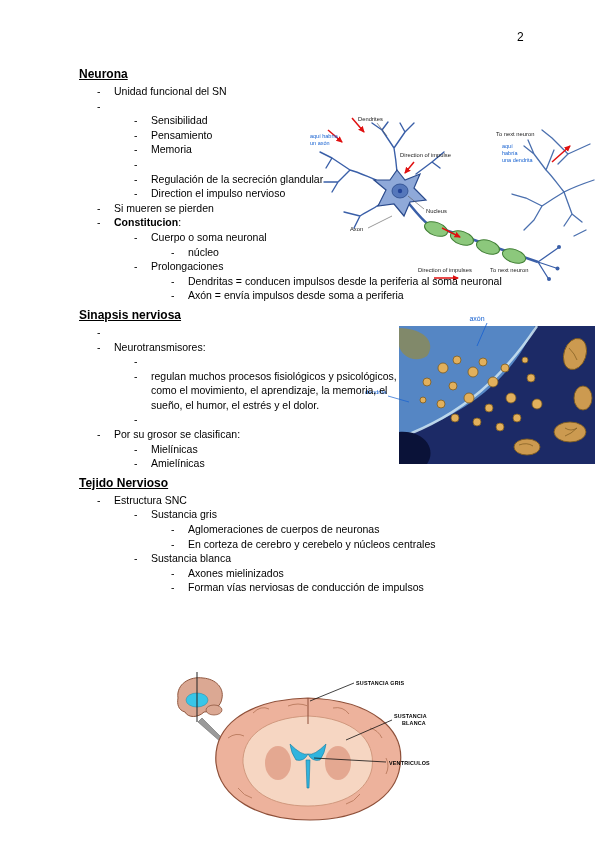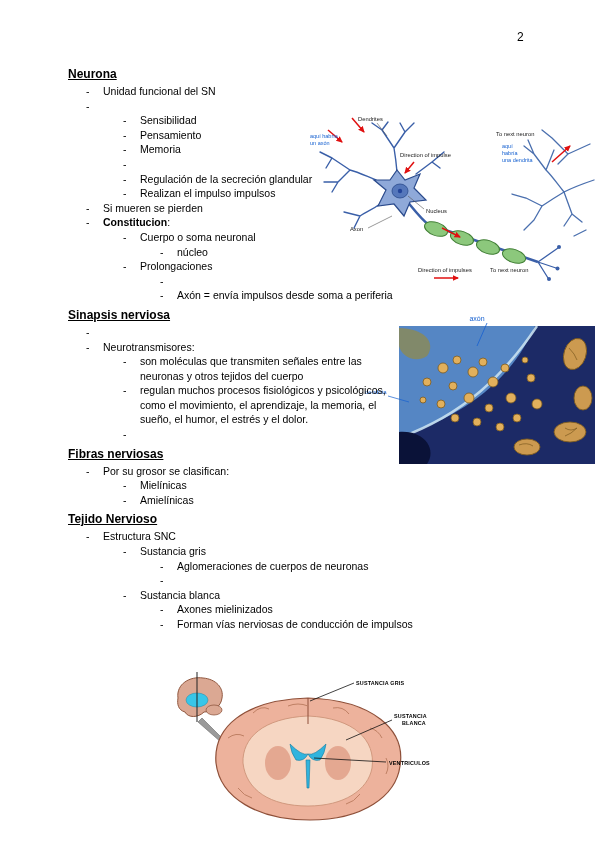--- a/index.html
+++ b/index.html
@@ -1,20 +1,20 @@
 <!DOCTYPE html>
 <html><head>
 <meta charset="utf-8">
 <style>
   *{box-sizing:border-box}
   html,body{margin:0;padding:0;background:#ffffff}
   .page{position:relative;width:600px;height:848px;background:#fff;
         font-family:"Liberation Sans",sans-serif;color:#000;overflow:hidden}
   .page-number{position:absolute;left:517px;top:30px;font-size:12px}
-  .content{position:absolute;left:68px;top:68px;width:522px;z-index:2}
+  .content{position:absolute;left:79px;top:68px;width:522px;z-index:2}
   .sec-title{font-size:12px;font-weight:700;text-decoration:underline;
              margin:6px 0 3px;line-height:13px}
   .sec-title:first-child{margin-top:0}
   .li{display:flex;font-size:10.5px;line-height:14.6px}
   .lv1{padding-left:18px}
   .lv2{padding-left:55px}
   .lv3{padding-left:92px}
   .dash{flex:0 0 17px}
   .pfx-bold{font-weight:700}
   .pfx-underline{}
@@ -61,21 +61,21 @@
         </div>
         <div class="li lv2">
           <span class="dash">-</span>
         </div>
         <div class="li lv2">
           <span class="dash">-</span>
           <span class="li-text">Regulación de la secreción glandular</span>
         </div>
         <div class="li lv2">
           <span class="dash">-</span>
-          <span class="li-text">Realizan el impulso impulsos</span>
+          <span class="li-text">Direction el impulso nervioso</span>
         </div>
         <div class="li lv1">
           <span class="dash">-</span>
           <span class="li-text">Si mueren se pierden</span>
         </div>
         <div class="li lv1">
           <span class="dash">-</span>
           <span class="li-text"><span class="pfx-bold">Constitucion</span>:</span>
         </div>
         <div class="li lv2">
@@ -85,50 +85,49 @@
         <div class="li lv3">
           <span class="dash">-</span>
           <span class="li-text"><span class="pfx-underline">núcleo</span></span>
         </div>
         <div class="li lv2">
           <span class="dash">-</span>
           <span class="li-text">Prolongaciones</span>
         </div>
         <div class="li lv3">
           <span class="dash">-</span>
+          <span class="li-text"><span class="pfx-underline">Dendritas</span> = conducen impulsos desde la periferia al soma neuronal</span>
         </div>
         <div class="li lv3">
           <span class="dash">-</span>
           <span class="li-text"><span class="pfx-underline">Axón</span> = envía impulsos desde soma a periferia</span>
         </div>
       </div>
 
     <h2 class="sec-title">Sinapsis nerviosa</h2>
     <div class="list">
         <div class="li lv1">
           <span class="dash">-</span>
         </div>
         <div class="li lv1">
           <span class="dash">-</span>
           <span class="li-text"><span class="pfx-underline">Neurotransmisores</span>:</span>
         </div>
         <div class="li lv2 narrow">
           <span class="dash">-</span>
-          <span class="li-text">son moléculas que transmiten señales entre las neuronas y otros tejidos del cuerpo</span>
         </div>
         <div class="li lv2 narrow">
           <span class="dash">-</span>
           <span class="li-text">regulan muchos procesos fisiológicos y psicológicos, como el movimiento, el aprendizaje, la memoria, el sueño, el humor, el estrés y el dolor.</span>
         </div>
         <div class="li lv2 narrow">
           <span class="dash">-</span>
         </div>
       </div>
 
-    <h2 class="sec-title">Fibras nerviosas</h2>
     <div class="list">
         <div class="li lv1">
           <span class="dash">-</span>
           <span class="li-text">Por su grosor se clasifican:</span>
         </div>
         <div class="li lv2">
           <span class="dash">-</span>
           <span class="li-text">Mielínicas</span>
         </div>
         <div class="li lv2">
@@ -146,20 +145,21 @@
         <div class="li lv2">
           <span class="dash">-</span>
           <span class="li-text"><span class="pfx-underline">Sustancia gris</span></span>
         </div>
         <div class="li lv3">
           <span class="dash">-</span>
           <span class="li-text">Aglomeraciones de cuerpos de neuronas</span>
         </div>
         <div class="li lv3">
           <span class="dash">-</span>
+          <span class="li-text">En corteza de cerebro y cerebelo y núcleos centrales</span>
         </div>
         <div class="li lv2">
           <span class="dash">-</span>
           <span class="li-text"><span class="pfx-underline">Sustancia blanca</span></span>
         </div>
         <div class="li lv3">
           <span class="dash">-</span>
           <span class="li-text">Axones mielinizados</span>
         </div>
         <div class="li lv3">

